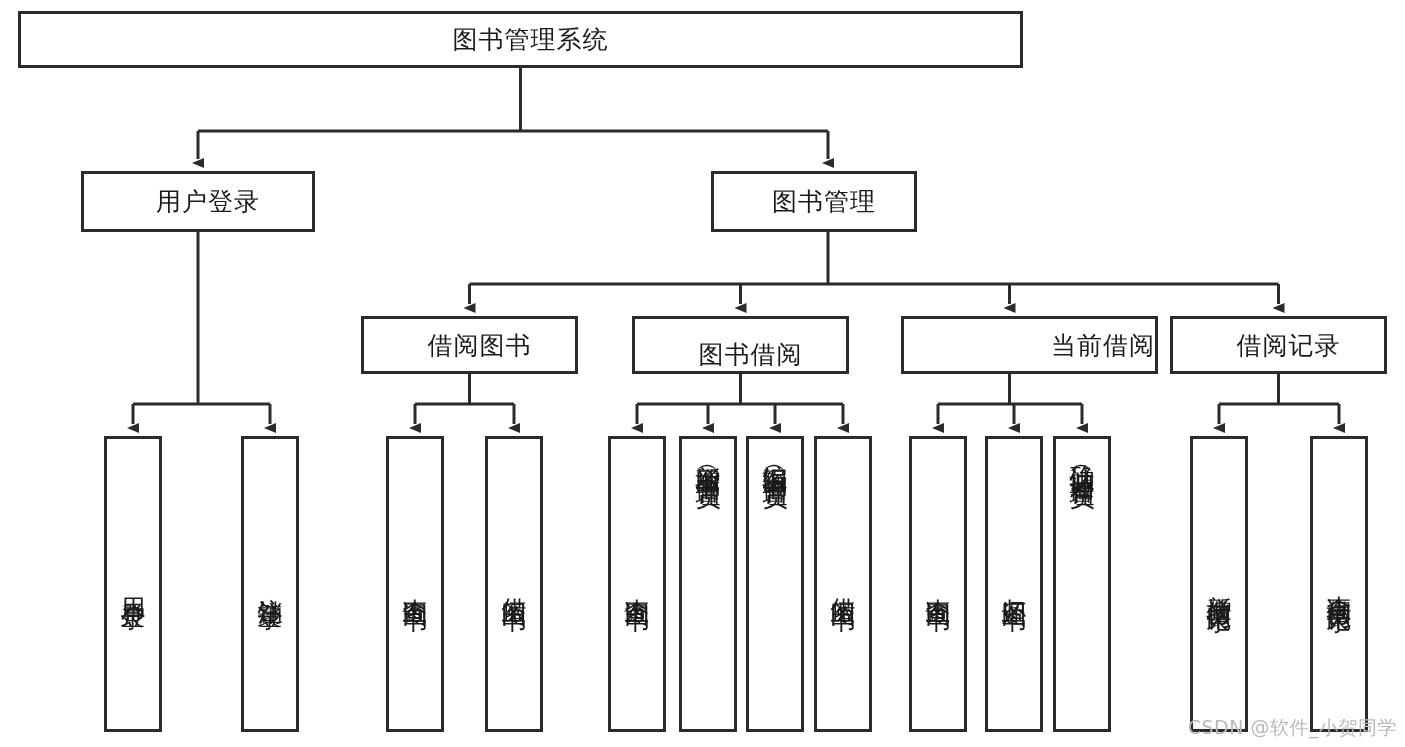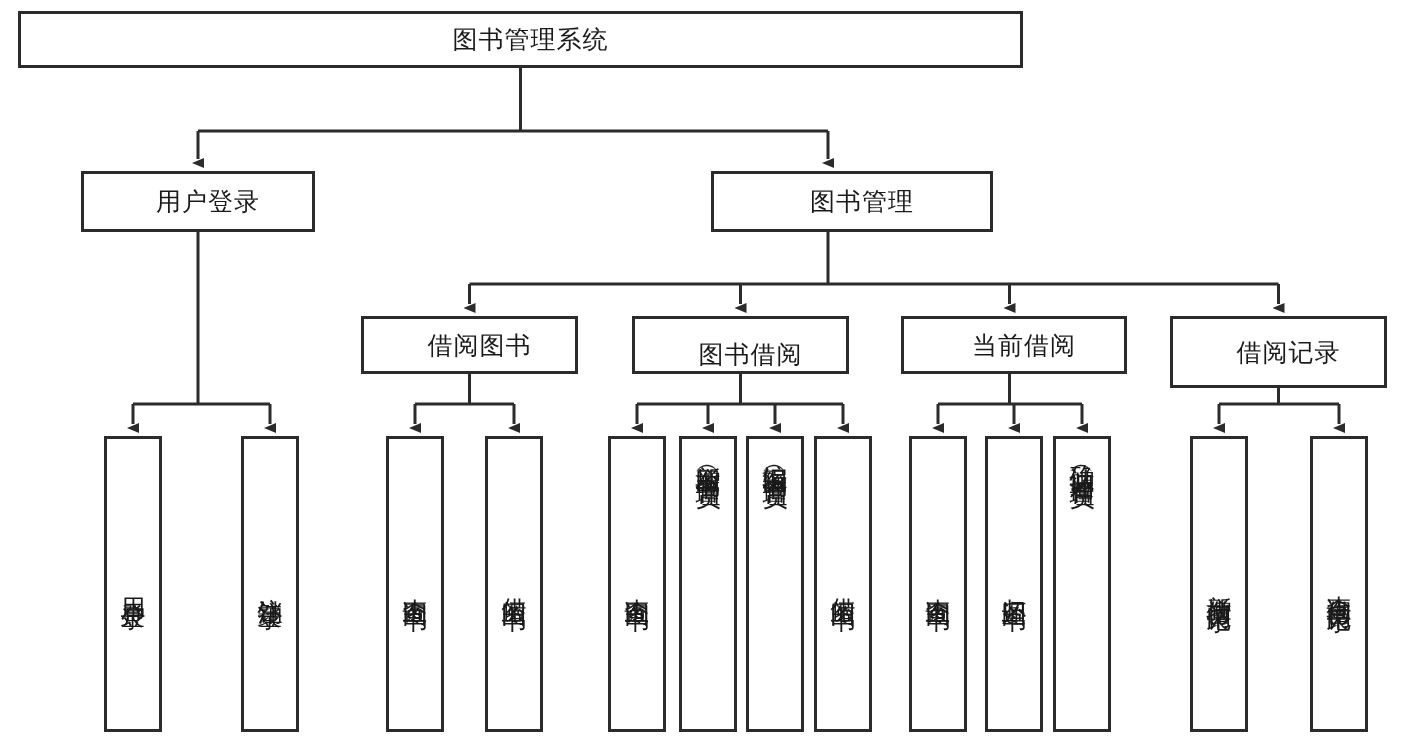--- a/index.html
+++ b/index.html
@@ -112,33 +112,33 @@
       </g>
   </svg>
 
   <div id="nodes-layer">
       <div class="node h" style="left: 18px; top: 11px; width: 1005px; height: 57px;">
         <span class="htext">图书管理系统</span>
       </div>
       <div class="node h" style="left: 81px; top: 171px; width: 234px; height: 61px;">
         <span class="htext">用户登录</span>
       </div>
-      <div class="node h" style="left: 711px; top: 171px; width: 282px; height: 61px;">
+      <div class="node h" style="left: 711px; top: 171px; width: 206px; height: 61px;">
         <span class="htext">图书管理</span>
       </div>
       <div class="node h" style="left: 361px; top: 316px; width: 217px; height: 58px;">
         <span class="htext">借阅图书</span>
       </div>
       <div class="node h" style="left: 632px; top: 316px; width: 217px; height: 58px; align-items: flex-end;">
         <span class="htext">图书借阅</span>
       </div>
-      <div class="node h" style="left: 901px; top: 316px; width: 226px; height: 58px;">
+      <div class="node h" style="left: 901px; top: 316px; width: 257px; height: 58px; justify-content: flex-end;">
         <span class="htext">当前借阅</span>
       </div>
-      <div class="node h" style="left: 1170px; top: 316px; width: 217px; height: 72px;">
+      <div class="node h" style="left: 1170px; top: 316px; width: 217px; height: 58px;">
         <span class="htext">借阅记录</span>
       </div>
       <div class="node v" style="left: 104px; top: 436px; width: 58px; height: 296px;">
         <span class="vtext">用户登录</span>
       </div>
       <div class="node v" style="left: 241px; top: 436px; width: 58px; height: 296px;">
         <span class="vtext">注销登录</span>
       </div>
       <div class="node v" style="left: 386px; top: 436px; width: 58px; height: 296px;">
         <span class="vtext">查询图书</span>
@@ -168,13 +168,14 @@
         <span class="vtext">确认归还（管理员）</span>
       </div>
       <div class="node v" style="left: 1190px; top: 436px; width: 58px; height: 296px;">
         <span class="vtext">新增借阅记录</span>
       </div>
       <div class="node v" style="left: 1310px; top: 436px; width: 58px; height: 296px;">
         <span class="vtext">查询借阅记录</span>
       </div>
     </div>
 
+  <div id="watermark">CSDN @软件_小贺同学</div>
 </div>
 
 </body></html>

